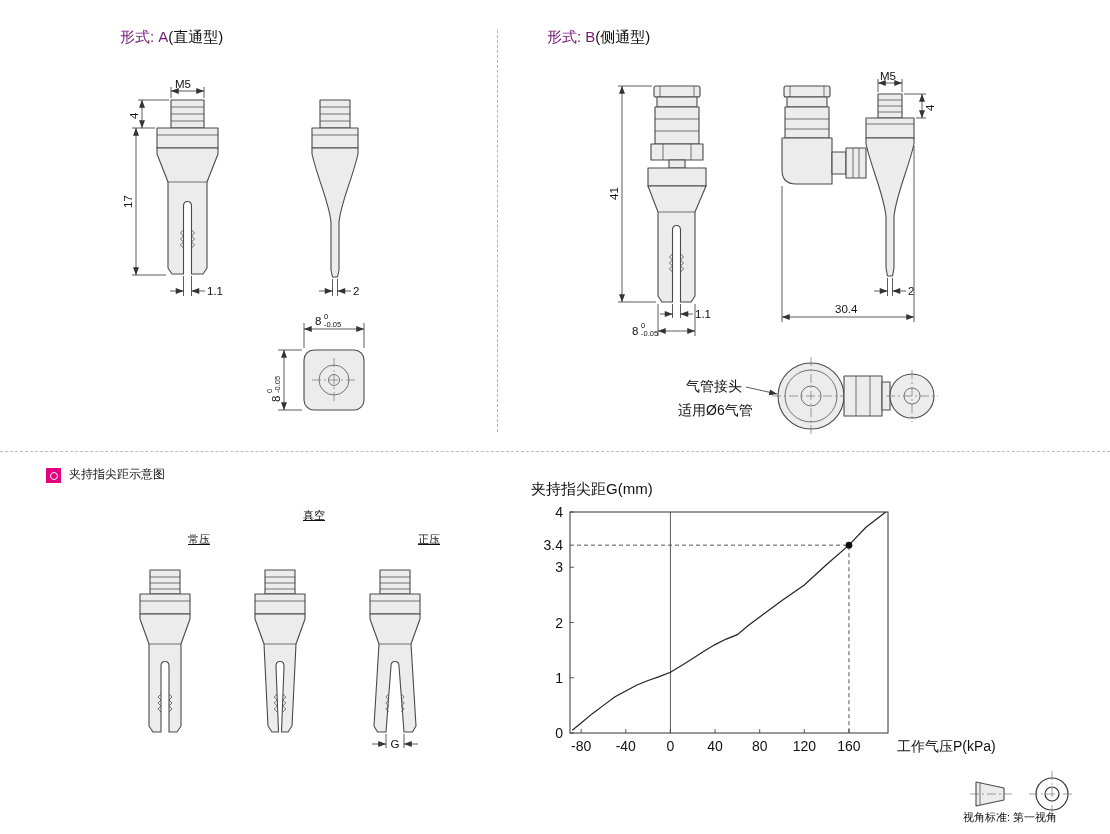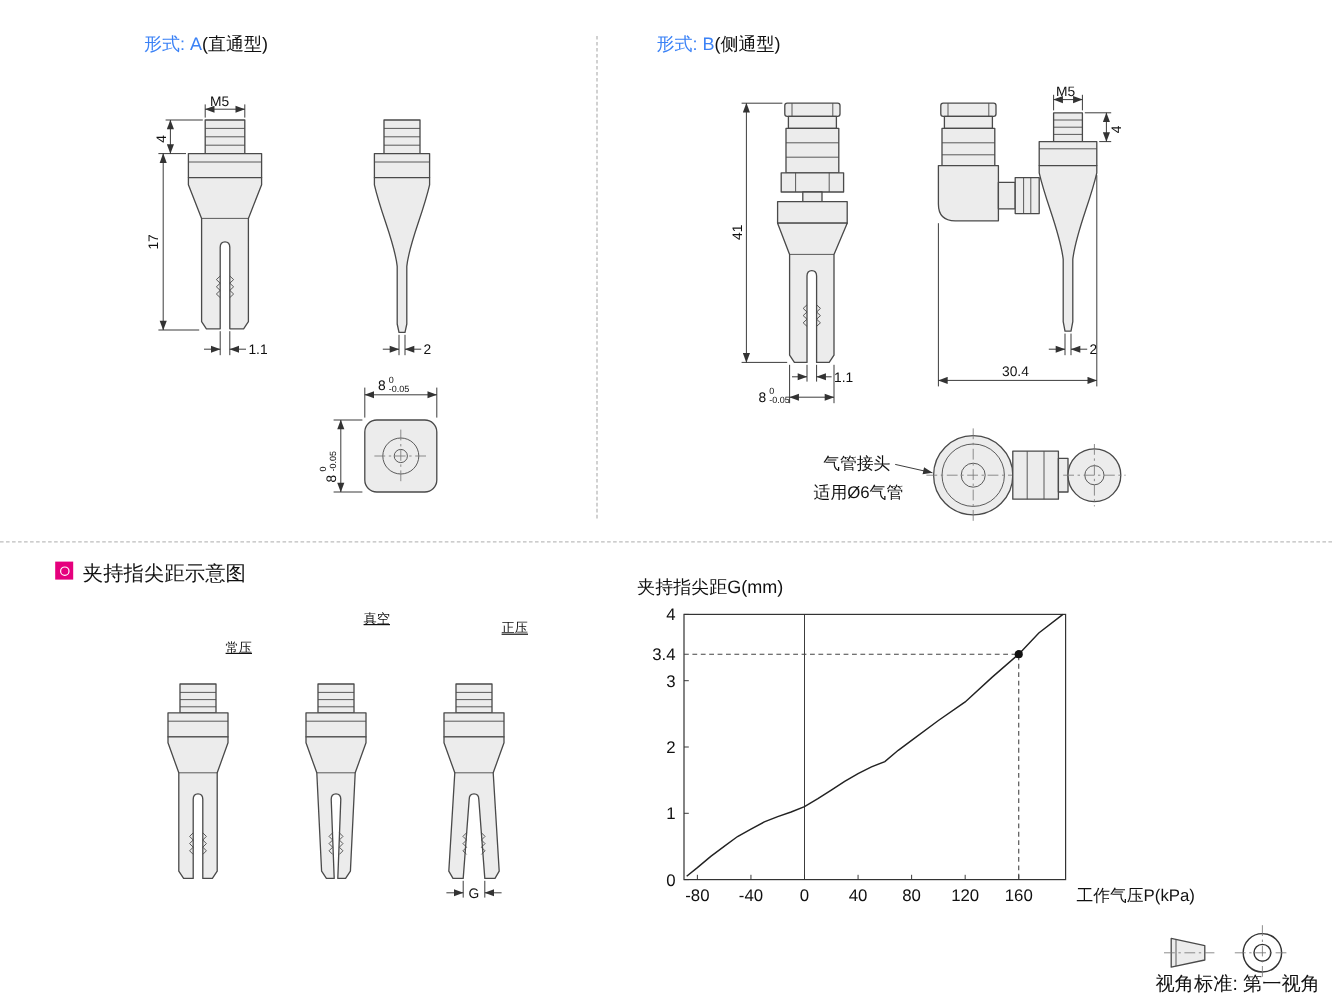--- a/index.html
+++ b/index.html
@@ -6,28 +6,28 @@
   html,body { background:#fff; }
   body {
     position: relative;
     width: 1110px; height: 834px;
     font-family: "Liberation Sans", "DejaVu Sans", sans-serif;
     color: #111;
     overflow: hidden;
   }
   .abs { position: absolute; }
   .form-label { position: absolute; font-size: 15px; white-space: nowrap; }
-  .form-label .blue { color: #3b82f6; }
+  .form-label .blue { color: #701a75; }
   .vdivider { position:absolute; left:497px; top:30px; height:402px; width:0; border-left:1px dashed #b3b3b3; }
   .hdivider { position:absolute; left:0; top:451px; width:1110px; height:0; border-top:1px dashed #bdbdbd; }
   .bullet { position:absolute; width:15px; height:15px; background:#e5007d; display:flex; align-items:center; justify-content:center; }
   .bullet i { display:block; width:8px; height:8px; border:1.6px solid #fff; border-radius:50%; }
-  .sec-title { position:absolute; font-size:17px; }
+  .sec-title { position:absolute; font-size:12px; }
   .variant-label { position:absolute; width:90px; text-align:right; font-size:11px;text-decoration:underline; }
-  .ftext { font-size:16px; white-space:nowrap; }
+  .ftext { font-size:11px; white-space:nowrap; }
   
   .part   { fill:#ececec; stroke:#4a4a4a; stroke-width:1.1; stroke-linejoin:round; }
   .detail { fill:none; stroke:#4a4a4a; stroke-width:0.75; }
   .detail2{ fill:none; stroke:#333; stroke-width:1.2; }
   .dim    { fill:none; stroke:#333; stroke-width:0.8; }
   .dimt   { font-size:11.5px; fill:#111; }
   .tolt   { font-size:7.5px; fill:#111; }
   .cl     { fill:none; stroke:#777; stroke-width:0.7; stroke-dasharray:9 3 2 3; }
   .lbl    { font-size:14px; fill:#111; }
   .tick   { font-size:14px; fill:#111; }
@@ -216,21 +216,21 @@
   </g>
 </svg>
 
 <div class="bullet" style="left:46px;top:468px">
     <i></i>
   </div>
 <div class="sec-title" style="left:69px;top:466px">夹持指尖距示意图</div>
 
 <div class="variant-label" style="left:120px;top:532px">常压</div>
 <div class="variant-label" style="left:235px;top:508px">真空</div>
-<div class="variant-label" style="left:350px;top:516px">正压</div>
+<div class="variant-label" style="left:350px;top:532px">正压</div>
 
 <svg class="abs" style="left:120px;top:556px" width="90" height="200" viewBox="0 0 90 200">
   <g>
     <path class="part" d="M30,14 H60 V38 H30 Z"></path>
     <path class="detail" d="M30,21 H60 M30,27 H60 M30,33 H60"></path>
     <path class="part" d="M20,38 H70 V58 H20 Z"></path>
     <path class="detail" d="M20,45 H70"></path>
     <path class="part" d="M20,58 L70,58 L70,63 L61,88 L61,170 L57,176 L49,176 L49,110 Q49,105.5 45,105.5 Q41,105.5 41,110 L41,176 L33,176 L29,170 L29,88 L20,63 Z"></path>
     <path class="detail" d="M29,88 H61"></path>
     <path class="detail" d="M41,138 l-3,3 l3,3 l-3,3 l3,3 l-3,3 l3,3"></path>

